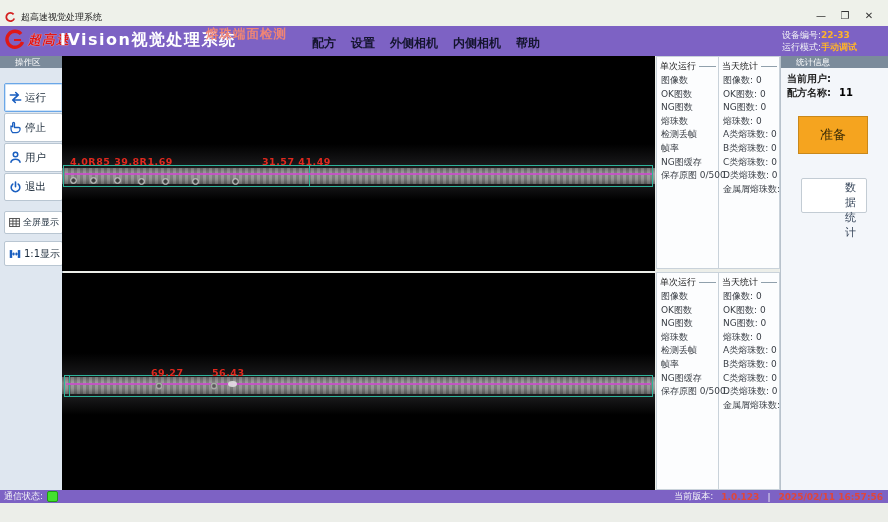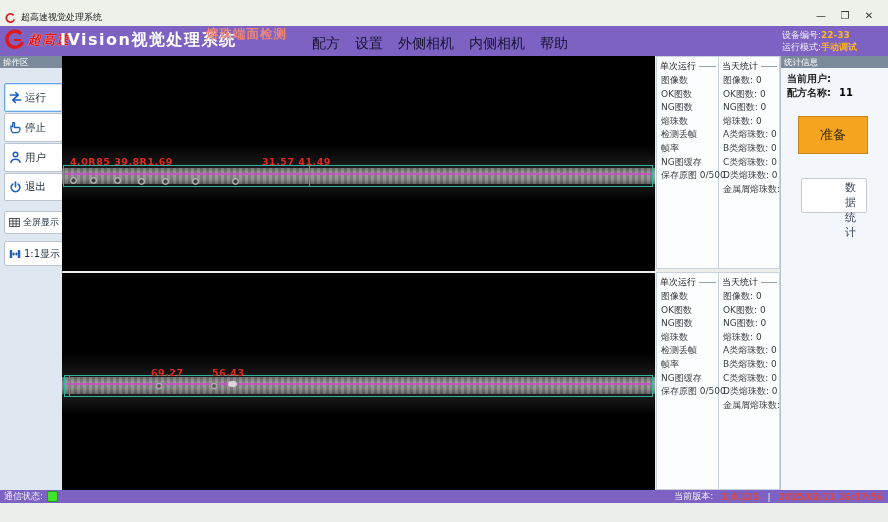--- a/index.html
+++ b/index.html
@@ -1,40 +1,40 @@
 <!DOCTYPE html>
 <html lang="zh"><head>
 <meta charset="utf-8">
 <style>
   html,body{margin:0;padding:0;}
   .screen{position:relative;width:888px;height:522px;background:#eceee9;overflow:hidden;
           font-family:"DejaVu Sans","Liberation Sans",sans-serif;}
   
   .titlebar{position:absolute;left:0;top:0;width:888px;height:26px;background:#eef1ea;
             display:flex;align-items:flex-end;}
-  .titlebar-inner{display:flex;align-items:flex-end;gap:5px;padding:0 0 2px 5px;flex:1;}
+  .titlebar-inner{display:flex;align-items:center;gap:5px;padding:0 0 2px 5px;flex:1;}
   .title-text{font-size:9px;color:#222;}
   .win-controls{display:flex;align-items:center;gap:2px;padding:0 8px 2px 0;}
   .win-btn{width:22px;height:16px;text-align:center;font-size:10px;line-height:16px;color:#333;cursor:default;}
   
   .appheader{position:absolute;left:0;top:26px;width:888px;height:30px;background:#7d62c4;}
   .brand{position:absolute;left:4px;top:3px;display:flex;align-items:center;gap:2px;}
   .brand-text{font-size:13px;font-weight:bold;font-style:italic;color:#e01818;
               text-shadow:0 0 1px #fff;letter-spacing:1px;}
   .app-title{position:absolute;left:60px;top:4px;font-size:16px;font-weight:bold;color:#ffffff;letter-spacing:1.5px;}
   .app-subtitle{position:absolute;left:206px;top:0;font-size:12.5px;font-weight:bold;color:#ef8575;letter-spacing:1px;}
   .menu{position:absolute;left:312px;top:9px;display:flex;gap:15px;}
-  .menu-item{font-size:14px;font-weight:normal;color:#14142e;cursor:default;}
+  .menu-item{font-size:12px;font-weight:bold;color:#14142e;cursor:default;}
   .hdr-info{position:absolute;right:6px;top:3px;width:100px;}
   .hdr-info-row{font-size:9px;line-height:12px;white-space:nowrap;}
   .hdr-info-row .lbl{color:#f2f2f6;}
   .hdr-info-row .val{color:#ffb428;font-weight:bold;}
   
   .sidebar{position:absolute;left:0;top:56px;width:62px;height:434px;background:#dfe7f0;border-right:1px solid #b0bcc8;}
-  .panel-header{height:12px;background:#7b8b9b;color:#fff;font-size:8.5px;line-height:12px;padding-left:3px;}
+  .panel-header{height:12px;background:#7b8b9b;color:#fff;font-size:8.5px;line-height:12px;padding-left:15px;}
   .side-btn{position:absolute;left:4px;width:53px;background:#fff;border:1px solid #b9c6d2;border-radius:2px;
             display:flex;align-items:center;gap:2px;padding:0 1px 0 3px;font-size:10.5px;color:#1c2b3a;cursor:default;}
   .side-btn svg{flex:0 0 auto;}
   .btn-run{top:27px;height:27px;border:1px solid #6aa7e8;box-shadow:0 0 0 1px #cfe3f7 inset;}
   .btn-stop{top:57px;height:27px;}
   .btn-user{top:87px;height:27px;}
   .btn-exit{top:117px;height:26px;}
   .btn-full{top:155px;height:21px;font-size:9px;}
   .btn-one{top:185px;height:23px;font-size:10px;}
   

